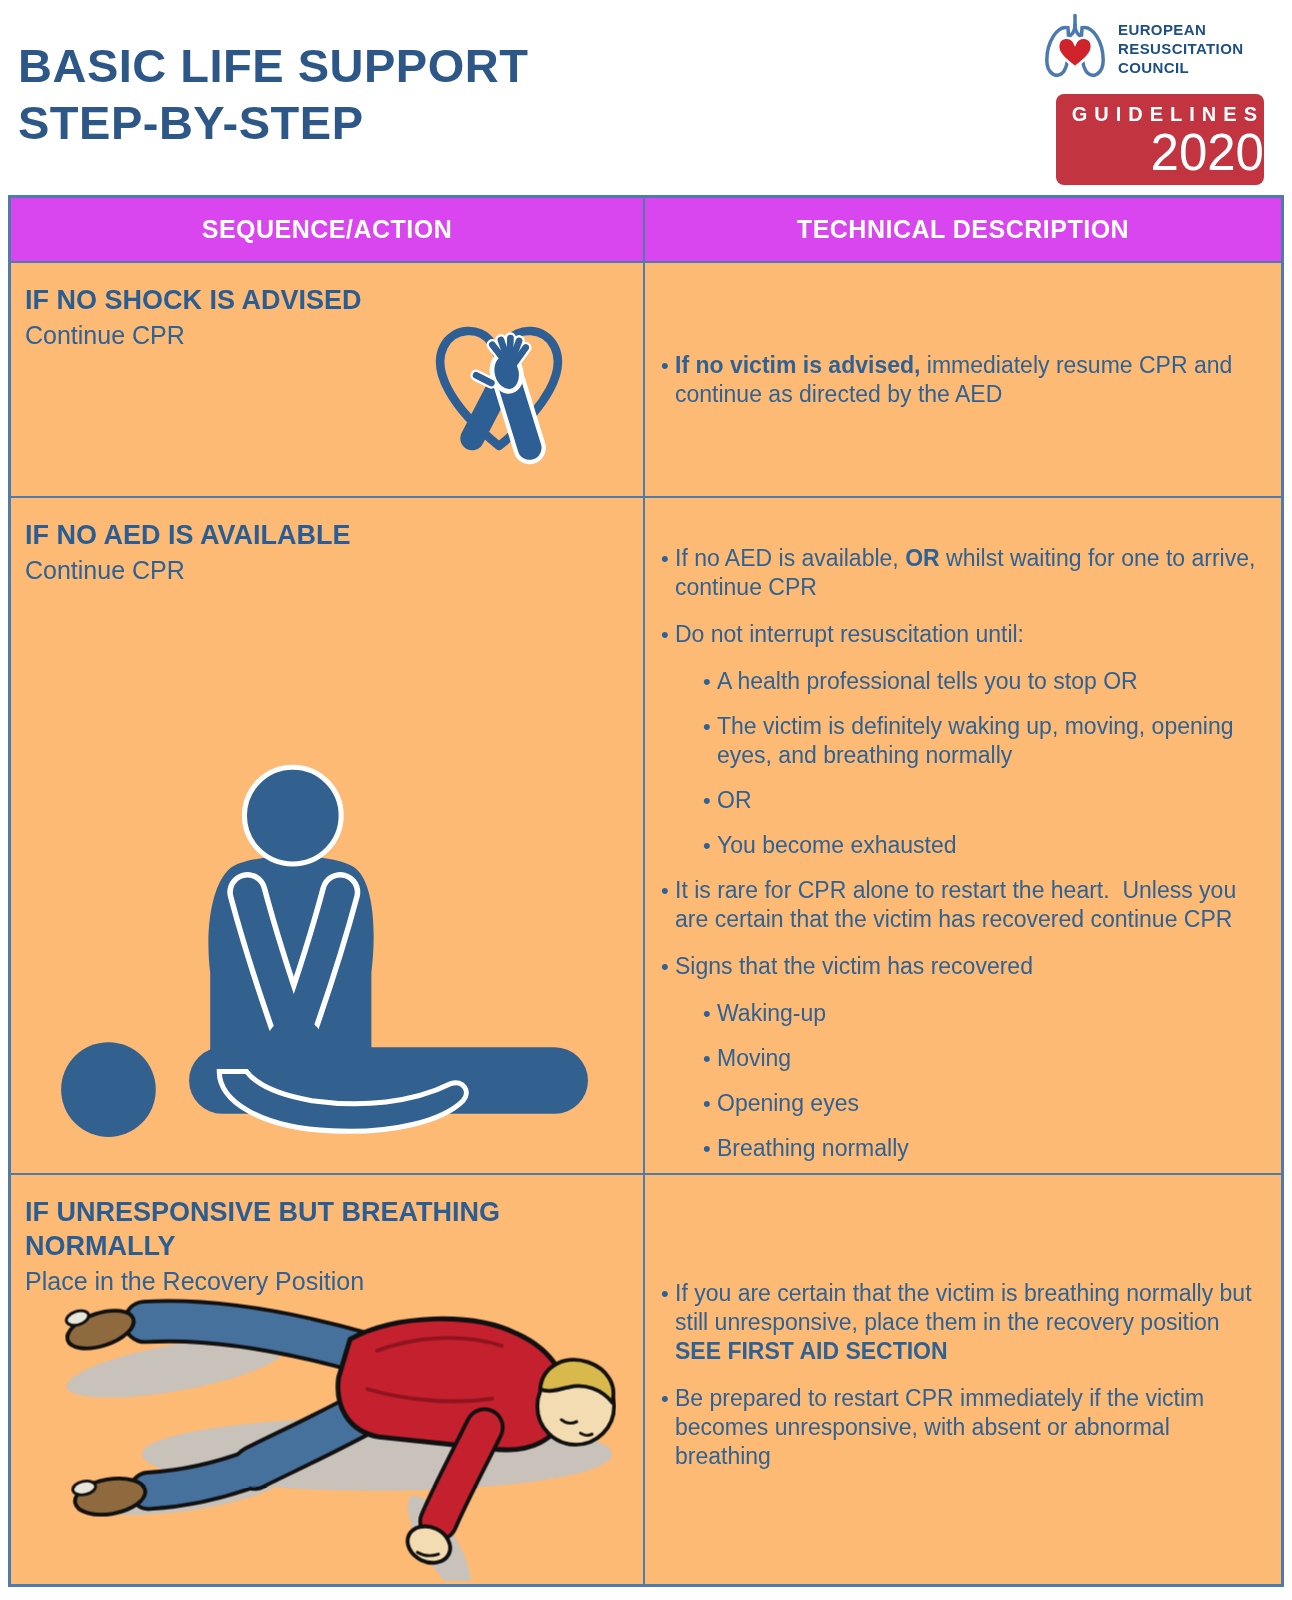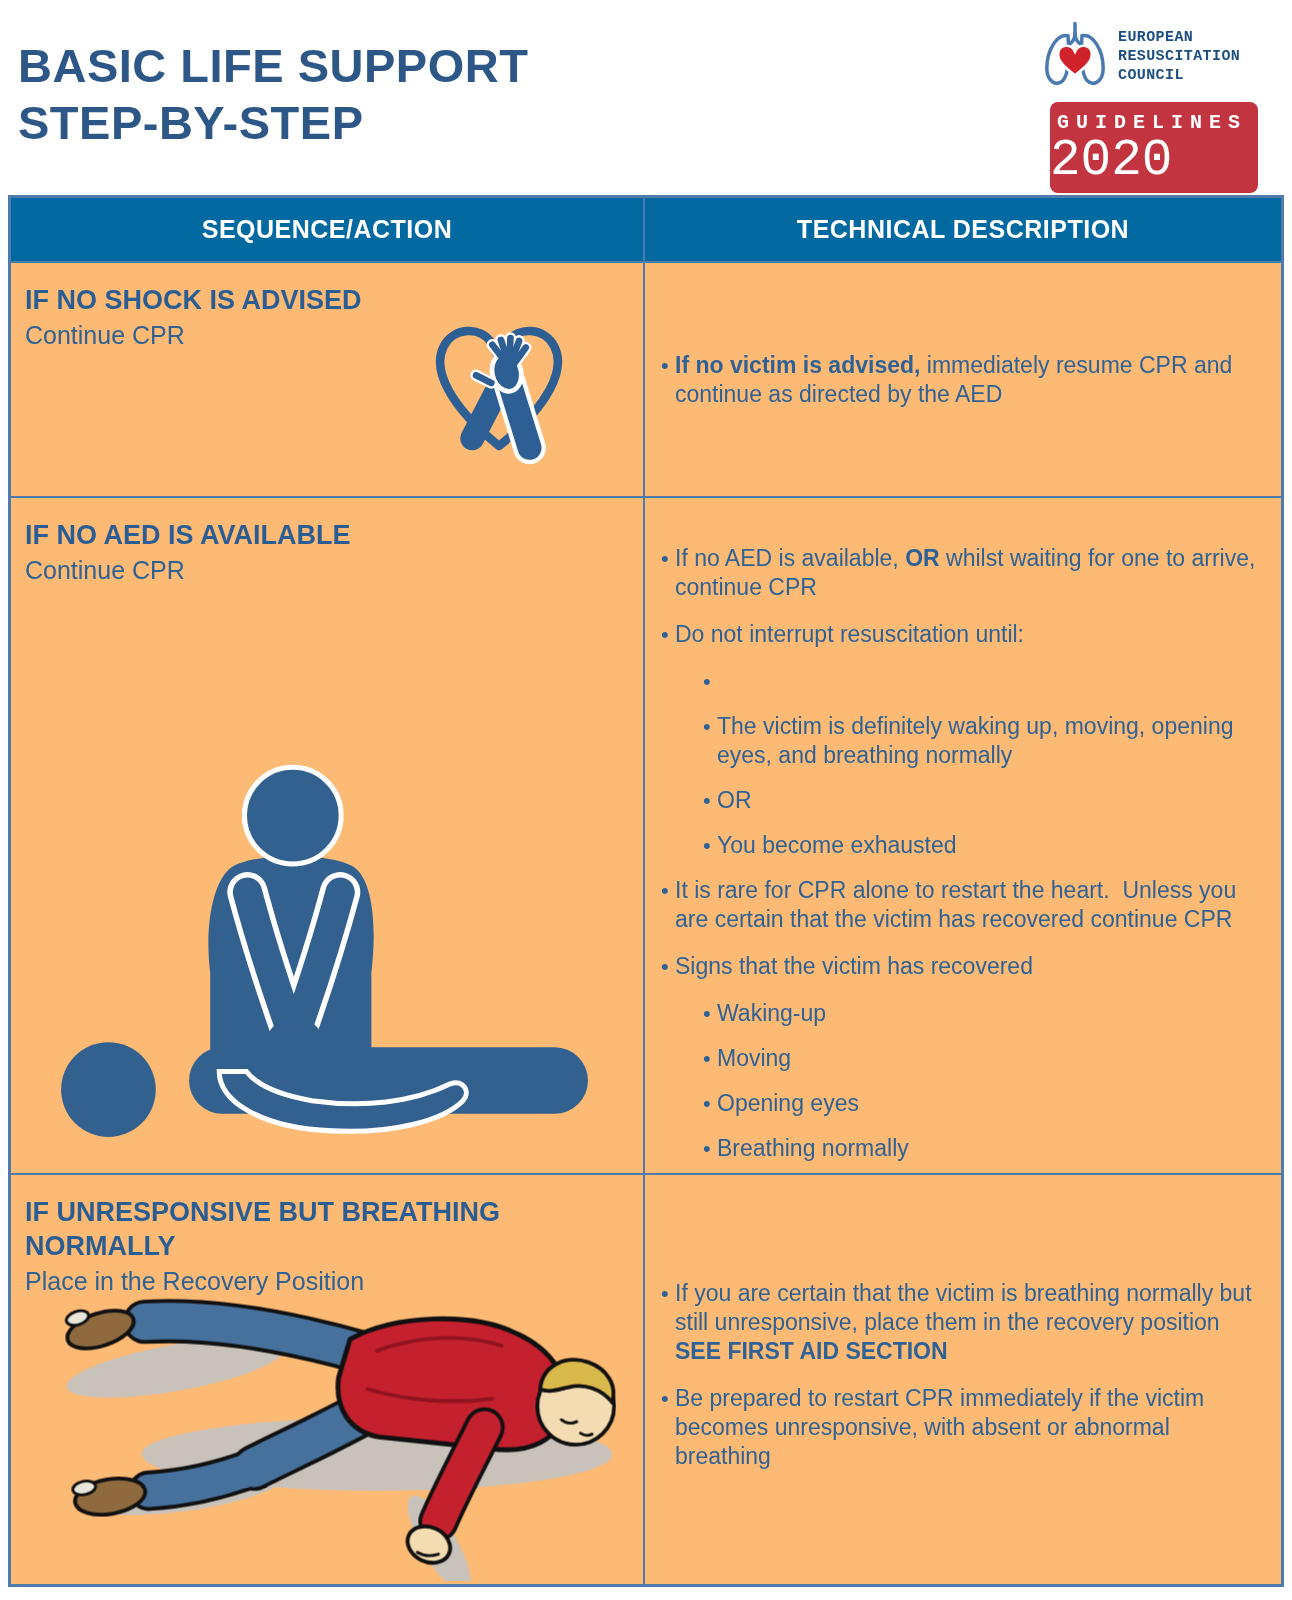--- a/index.html
+++ b/index.html
@@ -2,38 +2,38 @@
 <html><head>
 <meta charset="utf-8">
 <style>
   html,body{margin:0;padding:0;background:#fff;}
   body{width:1292px;height:1600px;position:relative;overflow:hidden;
        font-family:"Liberation Sans",sans-serif;-webkit-font-smoothing:antialiased;}
 
   
   .page-title{position:absolute;left:18px;top:37px;margin:0;
     font-size:47px;line-height:57px;font-weight:bold;letter-spacing:.5px;color:#2d5787;}
-  .erc-logo{position:absolute;right:22px;top:22px;width:232px;font-family:Liberation Mono, monospace;}
+  .erc-logo{position:absolute;right:22px;top:14px;width:232px;}
   .erc-top{display:flex;align-items:flex-start;}
   .erc-lungs{width:74px;height:76px;flex:0 0 auto;margin-top:-4px;}
   .erc-org{margin-left:6px;color:#1e4f82;font-weight:bold;font-size:15px;
     line-height:19px;letter-spacing:.4px;padding-top:6px;}
-  .erc-banner{margin-top:8px;margin-left:12px;width:208px;background:#c23440;
-    border-radius:8px;text-align:left;padding:9px 0 6px;}
+  .erc-banner{margin-top:8px;margin-left:18px;width:208px;background:#c23440;
+    border-radius:8px;text-align:right;padding:9px 0 6px;}
   .erc-banner-label{color:#fff;font-weight:bold;font-size:20px;letter-spacing:7px;text-indent:7px;}
   .erc-banner-year{color:#fff;font-size:51px;line-height:52px;font-weight:500;margin-top:1px;}
 
   
   .bls-table{position:absolute;left:8px;top:195px;width:1276px;
     border:3px solid #4e7aac;box-sizing:border-box;
     display:grid;grid-template-columns:634px 636px;grid-template-rows:63px 235px 677px 411px;}
   .cell{box-sizing:border-box;position:relative;background:#fdba74;overflow:hidden;}
   .cell.left{border-right:2px solid #4e7aac;}
   .cell.body{border-top:2px solid #4e7aac;}
-  .cell.head{background:#0369a1;display:flex;align-items:center;justify-content:center;
+  .cell.head{background:#d946ef;display:flex;align-items:center;justify-content:center;
     color:#fff;font-weight:bold;font-size:25px;letter-spacing:.5px;}
 
   .action-title{margin:0;padding:20px 14px 0;color:#2a5d94;font-weight:bold;
     font-size:27px;line-height:34px;max-width:540px;}
   .action-sub{margin:0;padding:3px 14px 0;color:#2e6296;font-weight:normal;
     font-size:25px;line-height:31px;}
 
   .bullets{padding:0 12px 0 16px;}
   .bullet{display:flex;color:#2e6296;font-size:23px;line-height:29px;margin-bottom:18px;}
   .bullet .dot{flex:0 0 14px;font-size:22px;}
@@ -148,20 +148,21 @@
         <div class="bullet">
           <span class="dot">•</span>
           <span class="bt"><span>If no AED is available, </span><span class="bold">OR</span><span> whilst waiting for one to arrive, continue CPR</span></span>
         </div>
         <div class="bullet">
           <span class="dot">•</span>
           <span class="bt"><span>Do not interrupt resuscitation until:</span></span>
         </div>
         <div class="bullet sub">
           <span class="dot">•</span>
+          <span class="bt"><span>A health professional tells you to stop OR</span></span>
         </div>
         <div class="bullet sub">
           <span class="dot">•</span>
           <span class="bt"><span>The victim is definitely waking up, moving, opening eyes, and breathing normally</span></span>
         </div>
         <div class="bullet sub">
           <span class="dot">•</span>
           <span class="bt"><span>OR</span></span>
         </div>
         <div class="bullet sub">

